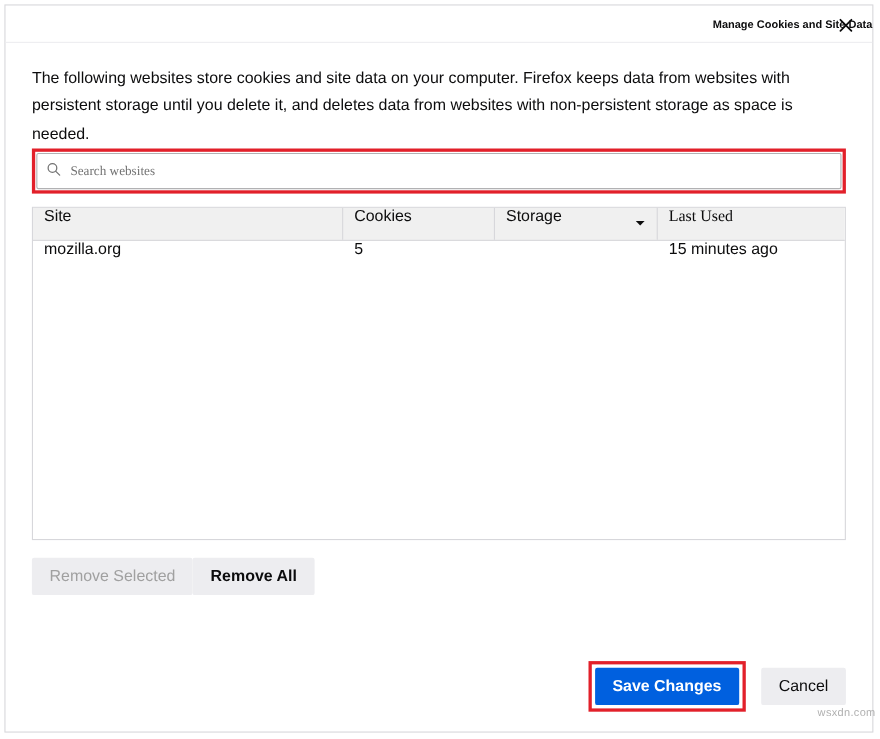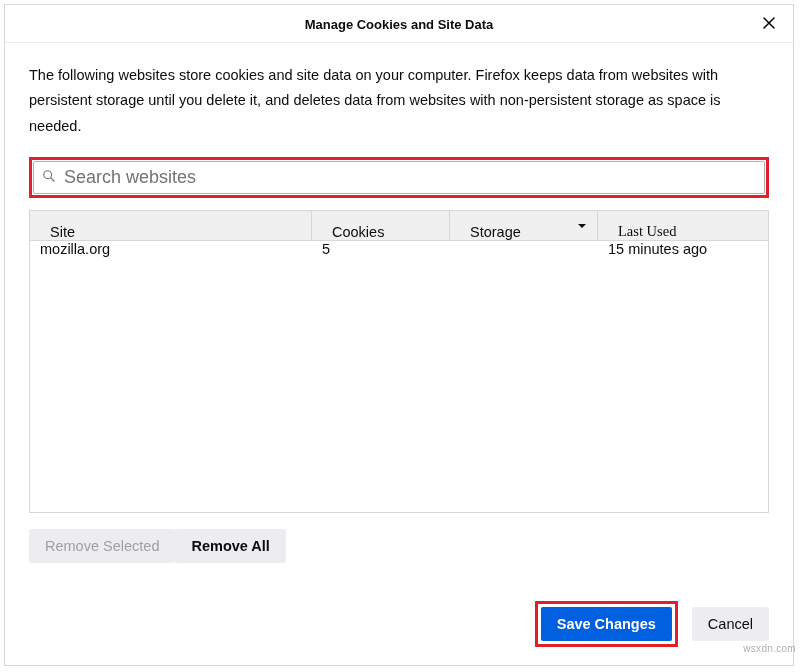--- a/index.html
+++ b/index.html
@@ -15,84 +15,84 @@
   }
   .dialog {
     border: 1px solid #d7d7db;
     margin: 4px;
     width: 790px;
     height: 662px;
     position: relative;
     background: #fff;
   }
   .header {
-    text-align: center;
+    text-align: right;
     font-weight: 600;
-    font-size: 13px;
+    font-size: 10px;
     padding: 12px 0 10px 0;
     border-bottom: 1px solid #ededf0;
     position: relative;
   }
   .close-x {
     position: absolute;
     right: 16px;
     top: 10px;
     cursor: pointer;
   }
   .body {
     padding: 20px 24px 0 24px;
   }
   .desc {
     line-height: 1.75;
-    margin-bottom: 18px;
   }
   .search-wrap {
     border: 3px solid #e2202a;
     padding: 1px;
     margin-bottom: 12px;
   }
   .search {
     width: 100%;
     border: 1px solid #b1b1b3;
     border-radius: 2px;
     height: 33px;
     display: flex;
     align-items: center;
     padding: 0 8px;
     color: #737373;
   }
   .search svg { margin-right: 6px; flex-shrink:0;}
   .search input {
     border: none;
     outline: none;
-    font-size: 18px;
+    font-size: 12px;
     width: 100%;
     background: transparent;
     color: #8b5cf6;
+    font-family: Liberation Serif, serif;
   }
   .search input::placeholder { color: #737373; }
   .table {
     border: 1px solid #d7d7db;
     height: 303px;
     display: flex;
     flex-direction: column;
   }
   .thead {
     display: flex;
     background: #f0f0f0;
     border-bottom: 1px solid #d7d7db;
     height: 30px;
     align-items: center;
   }
   .th {
-    padding: 0 20px;
+    padding: 0 10px;
     border-right: 1px solid #d7d7db;
     height: 100%;
     display: flex;
-    align-items: flex-end;
+    align-items: flex-start;
     cursor: pointer;
     position: relative;
   }
   .th:last-child { border-right: none; font-family: Liberation Serif, serif; }
   .col-site { width: 282px; }
   .col-cookies { width: 138px; }
   .col-storage { width: 148px; }
   .col-last { flex: 1; }
   .sort-ind {
     position: absolute;

